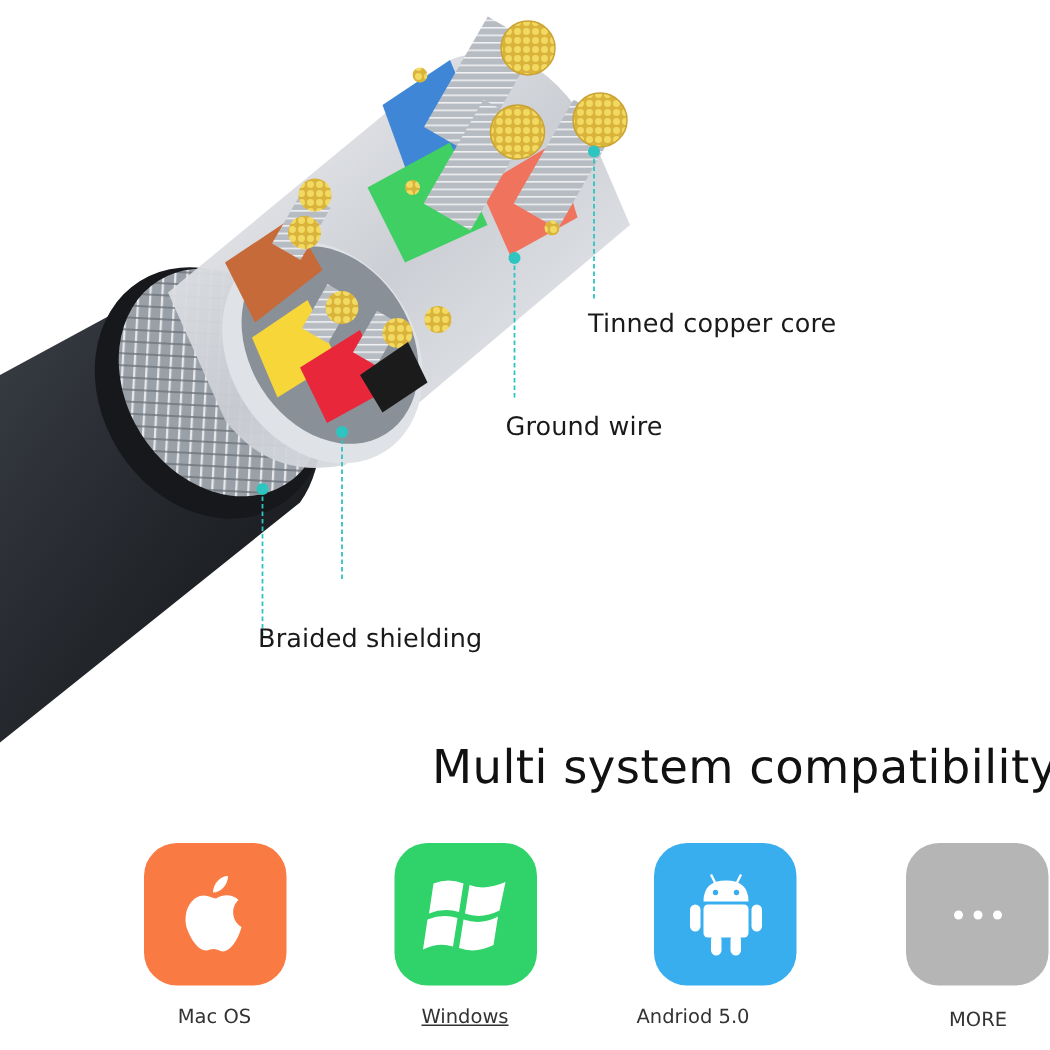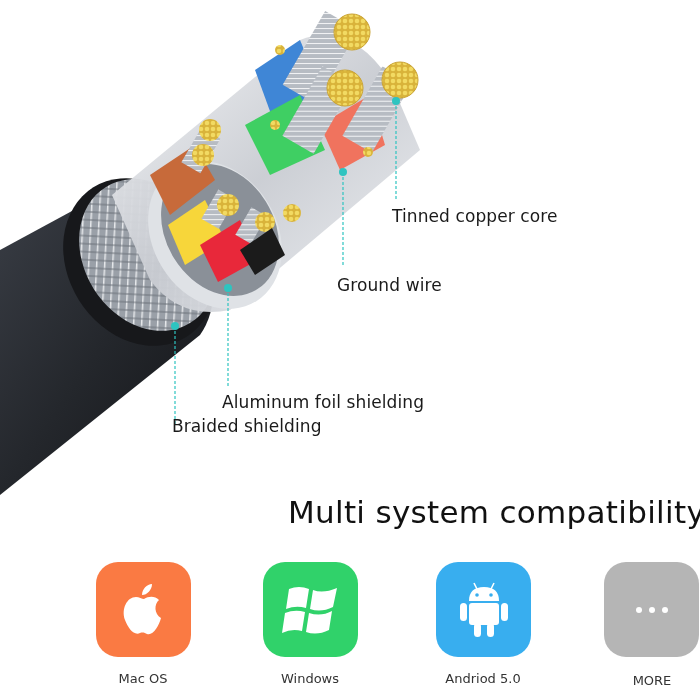--- a/index.html
+++ b/index.html
@@ -111,58 +111,57 @@
     <g fill="#2ec4c0">
       <circle cx="396" cy="101" r="4"></circle>
       <circle cx="343" cy="172" r="4"></circle>
       <circle cx="228" cy="288" r="4"></circle>
       <circle cx="175" cy="326" r="4"></circle>
     </g>
   </svg>
 
   <span class="label" style="left:337px; top:275px;">Ground wire</span>
   <span class="label" style="left:392px; top:206px;">Tinned copper core</span>
-  <span class="label" style="left:222px; top:392px;">Aluminum foil shielding</span>
   <span class="label" style="left:172px; top:416px;">Braided shielding</span>
 
   <div class="headline">Multi system compatibility</div>
 
   <div class="os-tile" style="left:96px; background:#fa7a43;">
     <svg width="50" height="56" viewBox="0 0 50 56">
       <path d="M33 2 C33 8 28 13 23 13 C23 7 28 2 33 2 Z" fill="#fff"></path>
       <path d="M25 17 C30 14 36 14 40 18 C35 22 35 32 42 36 C40 44 34 54 28 52 C26 51 24 50 21 51 C15 54 9 46 6 38 C2 27 8 15 17 15 C20 15 23 17 25 17 Z" fill="#fff"></path>
     </svg>
   </div>
   <span class="os-label" style="left:73px;">Mac OS</span>
 
   <div class="os-tile" style="left:263px; background:#30d26a;">
     <svg width="60" height="54" viewBox="0 0 60 54">
       <path d="M8 6 Q18 2 28 6 L25 25 Q15 22 5 26 Z" fill="#fff"></path>
       <path d="M32 7 Q42 11 56 5 L52 24 Q40 30 29 26 Z" fill="#fff"></path>
       <path d="M4 30 Q14 26 24 29 L21 48 Q11 45 1 50 Z" fill="#fff"></path>
       <path d="M28 30 Q40 34 51 28 L48 47 Q36 53 25 49 Z" fill="#fff"></path>
     </svg>
   </div>
-  <span class="os-label" style="left:240px;">Windows</span>
+  <span class="os-label" style="left:240px;text-decoration:underline;">Windows</span>
 
   <div class="os-tile" style="left:436px; background:#38aeef;">
     <svg width="50" height="58" viewBox="0 0 50 58">
       <line x1="15" y1="2" x2="18" y2="8" stroke="#fff" stroke-width="1.6"></line>
       <line x1="35" y1="2" x2="32" y2="8" stroke="#fff" stroke-width="1.6"></line>
       <path d="M10 20 Q10 6 25 6 Q40 6 40 20 Z" fill="#fff"></path>
       <circle cx="18" cy="14" r="1.8" fill="#38aeef"></circle>
       <circle cx="32" cy="14" r="1.8" fill="#38aeef"></circle>
       <rect x="10" y="22" width="30" height="22" rx="3" fill="#fff"></rect>
       <rect x="1" y="22" width="7" height="18" rx="3.5" fill="#fff"></rect>
       <rect x="42" y="22" width="7" height="18" rx="3.5" fill="#fff"></rect>
       <rect x="15" y="42" width="7" height="14" rx="3.5" fill="#fff"></rect>
       <rect x="28" y="42" width="7" height="14" rx="3.5" fill="#fff"></rect>
     </svg>
   </div>
-  <span class="os-label" style="left:413px;">Andriod 5.0</span>
+  <span class="os-label" style="left:392px;">Andriod 5.0</span>
 
   <div class="os-tile" style="left:604px; background:#b5b5b5;">
     <svg width="34" height="8" viewBox="0 0 34 8">
       <circle cx="4" cy="4" r="3" fill="#fff"></circle>
       <circle cx="17" cy="4" r="3" fill="#fff"></circle>
       <circle cx="30" cy="4" r="3" fill="#fff"></circle>
     </svg>
   </div>
   <span class="os-label" style="left:582px; top:673px;">MORE</span>
 </div>

